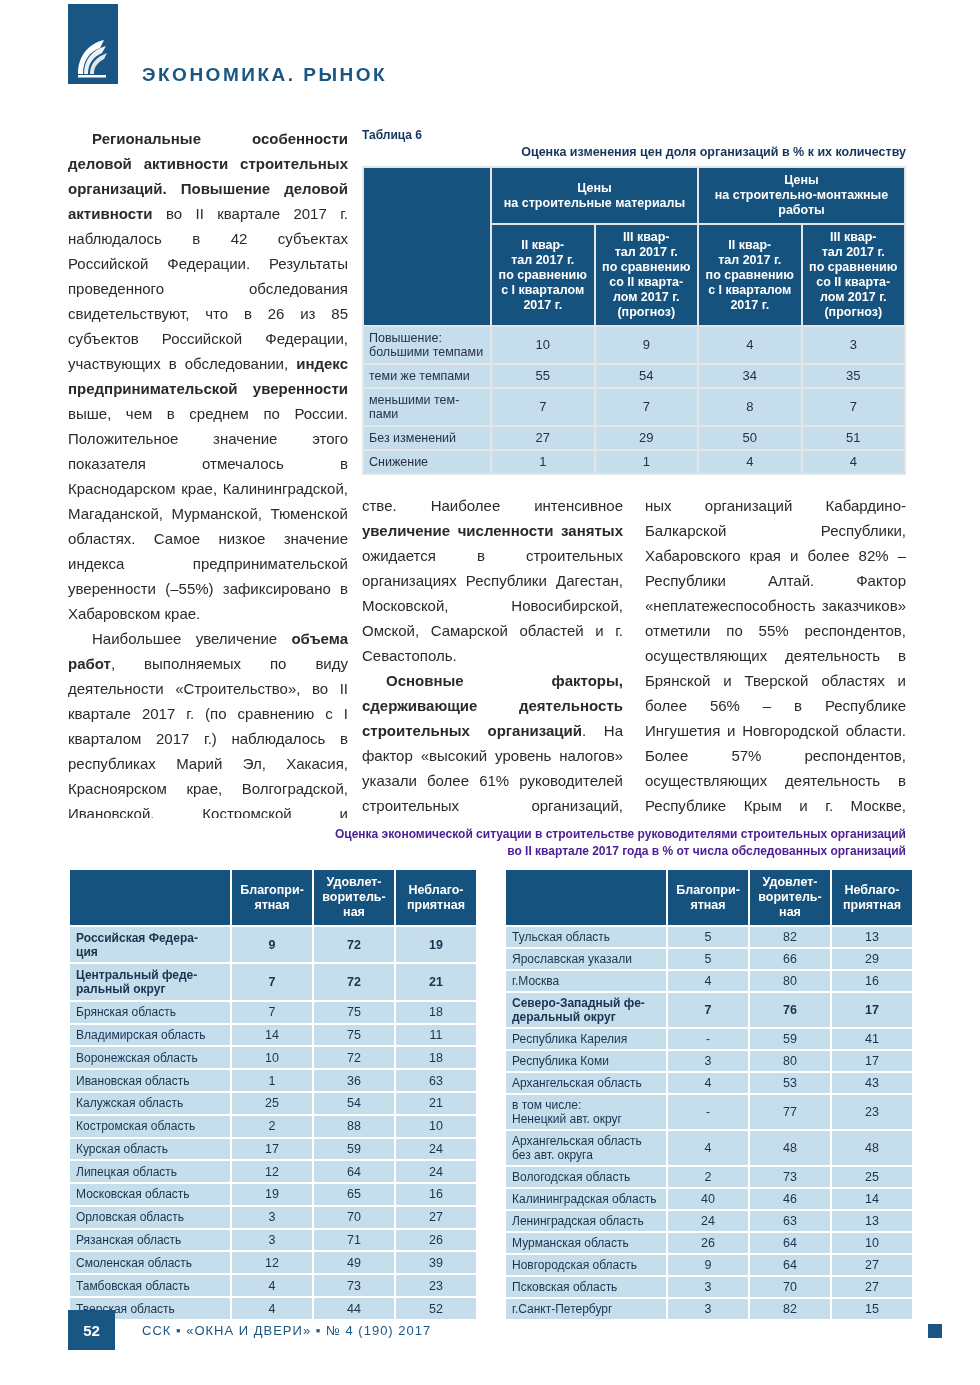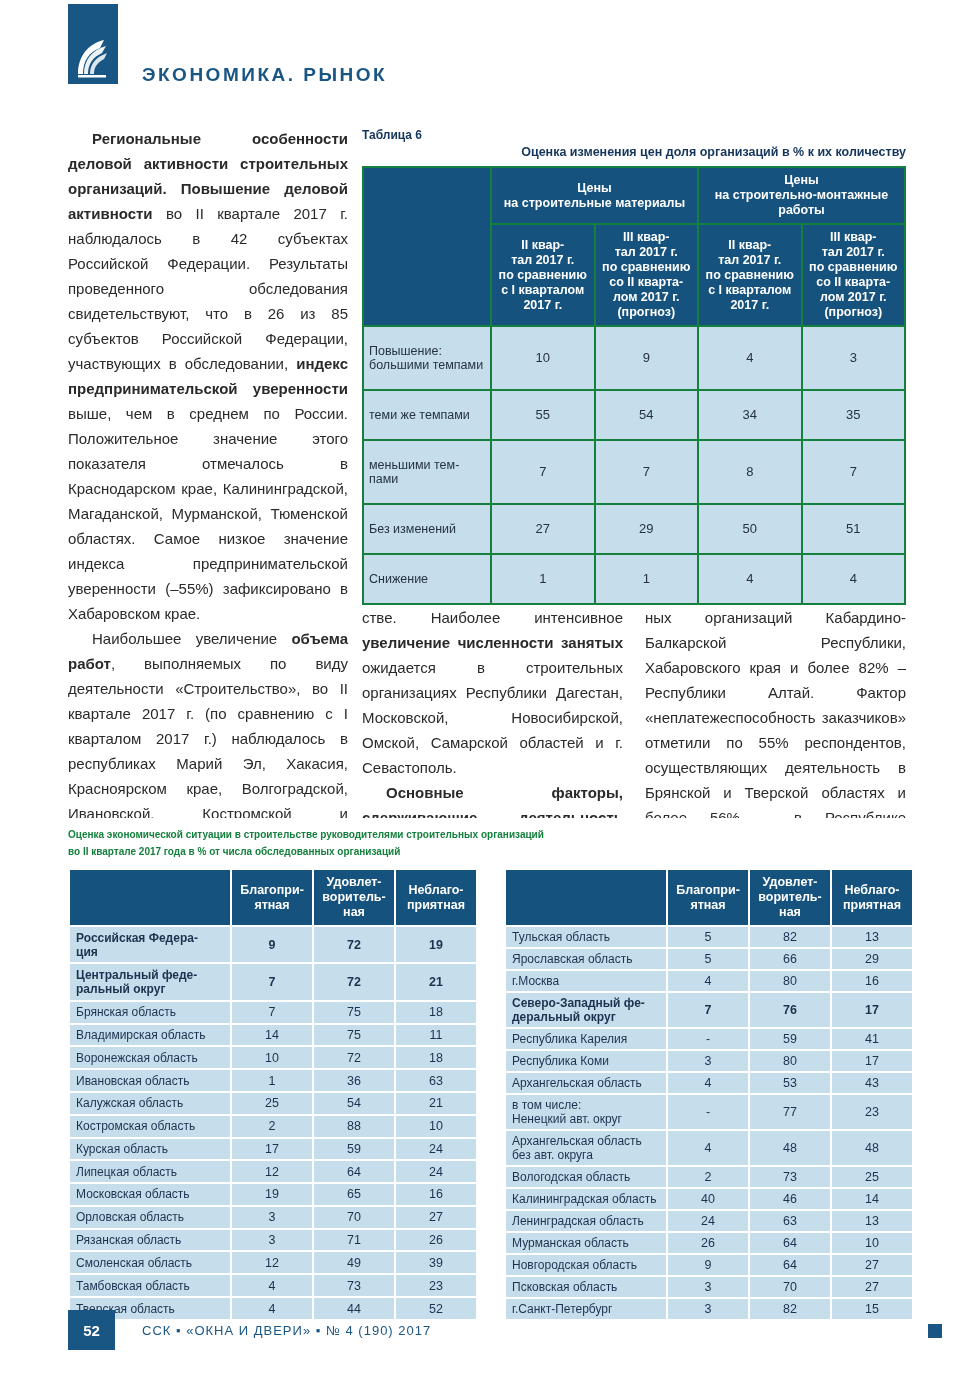--- a/index.html
+++ b/index.html
@@ -18,35 +18,35 @@
   .col-left{width:280px;flex:0 0 280px;}
   .right-area{flex:1 1 auto;min-width:0;}
 
   .para{font-size:15px;line-height:25px;text-align:justify;color:#2a2a2a;margin:0;}
   .para.indent{text-indent:24px;}
   .para .b{font-weight:bold;}
 
   
   .table6-label{text-align:left;font-size:12px;font-weight:bold;color:#15365c;margin:2px 0 3px;}
   .table6-title{text-align:right;font-size:12.5px;font-weight:bold;color:#15365c;margin:0 0 7px;}
-  table.t6{border-collapse:separate;border-spacing:2px;width:100%;table-layout:fixed;background:#15803d;}
+  table.t6{border-collapse:separate;border-spacing:2px;width:100%;table-layout:fixed;background:#e5e5e5;}
   .t6 th{background:#16527e;color:#ffffff;font-size:12.5px;line-height:15px;font-weight:bold;
          text-align:center;vertical-align:middle;padding:5px 2px;white-space:pre-line;}
   .t6 th.corner{padding:0;}
   .t6 td{background:#c6ddeb;font-size:12.5px;line-height:14px;color:#253246;
-         padding:17px 5px;vertical-align:middle;white-space:pre-line;}
+         padding:4px 5px;vertical-align:middle;white-space:pre-line;}
   .t6 td.num{text-align:center;font-size:13px;}
 
-  .text-cols{display:flex;gap:22px;}
+  .text-cols{display:flex;gap:22px;margin-top:18px;}
   .text-col{flex:1 1 0;min-width:0;}
   .text-col .para{margin:0;}
 
   
   .bottom{position:absolute;left:68px;top:826px;width:838px;}
-  .sit-title{text-align:left;font-weight:bold;color:#15803d;font-size:10px;line-height:17px;
+  .sit-title{text-align:right;font-weight:bold;color:#4c1d95;font-size:12px;line-height:17px;
              white-space:pre-line;margin:0 0 8px;}
   .sit-tables{display:flex;gap:26px;}
   table.sit{flex:0 0 410px;width:410px;border-collapse:separate;border-spacing:2px;table-layout:fixed;background:#fff;}
   .sit th{background:#16527e;color:#ffffff;font-size:12.5px;line-height:15px;font-weight:bold;
           text-align:center;vertical-align:middle;padding:5px 2px;white-space:pre-line;}
   .sit th.corner{padding:0;}
   .sit td{background:#c6ddeb;font-size:12px;line-height:14px;color:#1b3350;
           padding:3px 6px;vertical-align:middle;white-space:pre-line;}
   .sit td.num{text-align:center;font-size:12.5px;padding:3px 2px;}
   .sit tr.bold-row td{font-weight:bold;}
@@ -358,21 +358,21 @@
         <tbody>
 
             <tr>
               <td class="lbl">Тульская область</td>
               <td class="num">5</td>
               <td class="num">82</td>
               <td class="num">13</td>
             </tr>
 
             <tr>
-              <td class="lbl">Ярославская область</td>
+              <td class="lbl">Ярославская указали</td>
               <td class="num">5</td>
               <td class="num">66</td>
               <td class="num">29</td>
             </tr>
 
             <tr>
               <td class="lbl">г.Москва</td>
               <td class="num">4</td>
               <td class="num">80</td>
               <td class="num">16</td>

